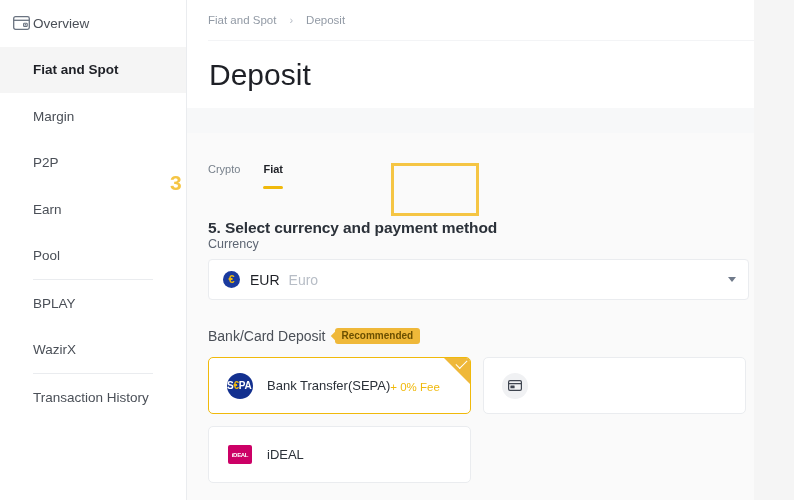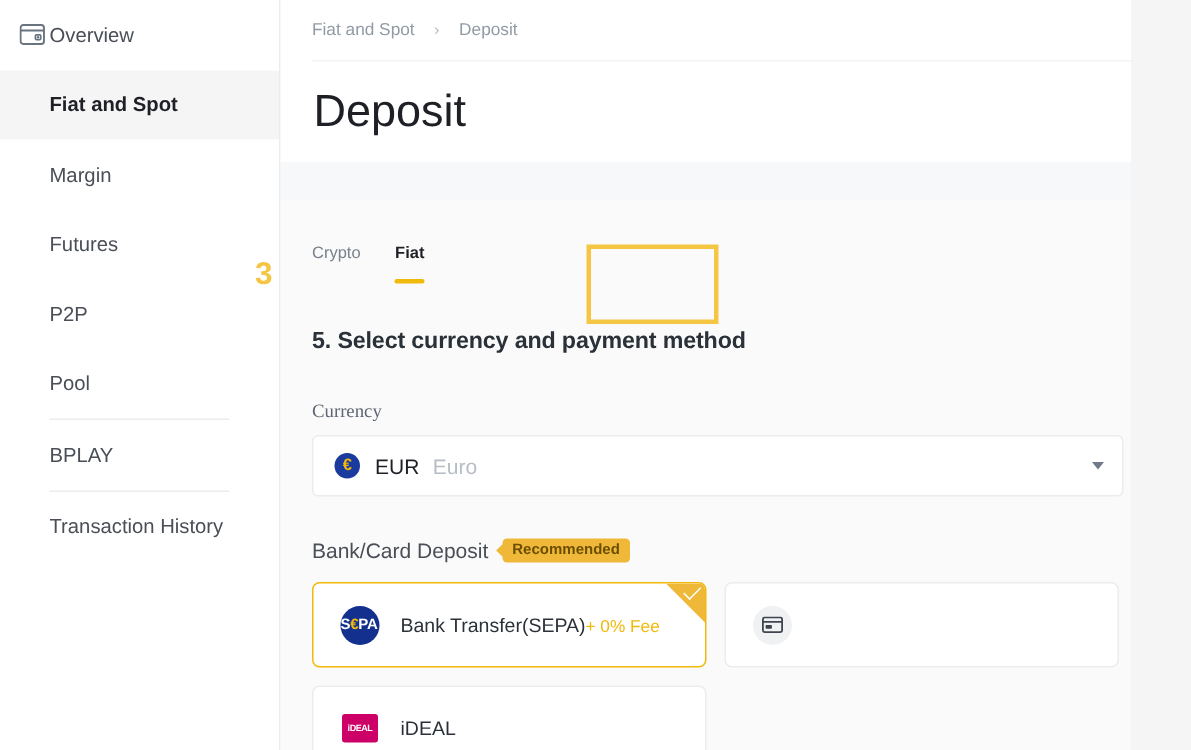--- a/index.html
+++ b/index.html
@@ -163,23 +163,21 @@
     font-size: 15.5px;
     font-weight: bold;
     color: #2b3139;
     margin-top: 30px;
     letter-spacing: -0.1px;
   }
 
   .field-label {
     font-size: 12.5px;
     color: #5e6673;
-    margin-top: 30px;
     margin-bottom: 8px;
-    font-family: Liberation Serif, serif;
   }
 
   #currency-select {
     width: 541px;
     height: 41px;
     border: 1px solid #eaecef;
     border-radius: 4px;
     background: #ffffff;
     display: flex;
     align-items: center;
@@ -343,40 +341,43 @@
     </div>
 
     <div class="nav-item active">
       <span>Fiat and Spot</span>
     </div>
 
     <div class="nav-item">
       <span>Margin</span>
     </div>
 
-    <div class="nav-item">
-      <span>Futures</span>
-    </div>
 
     <div class="nav-item">
       <span>P2P</span>
     </div>
 
+    <div class="nav-item">
+      <span>Earn</span>
+    </div>
 
     <div class="nav-item">
       <span>Pool</span>
     </div>
 
     <div class="nav-divider"></div>
 
     <div class="nav-item">
       <span>BPLAY</span>
     </div>
 
 
+    <div class="nav-item">
+      <span>WazirX</span>
+    </div>
 
     <div class="nav-divider"></div>
 
     <div class="nav-item">
       <span>Transaction History</span>
     </div>
   </div>
 
   <div id="main">
 

